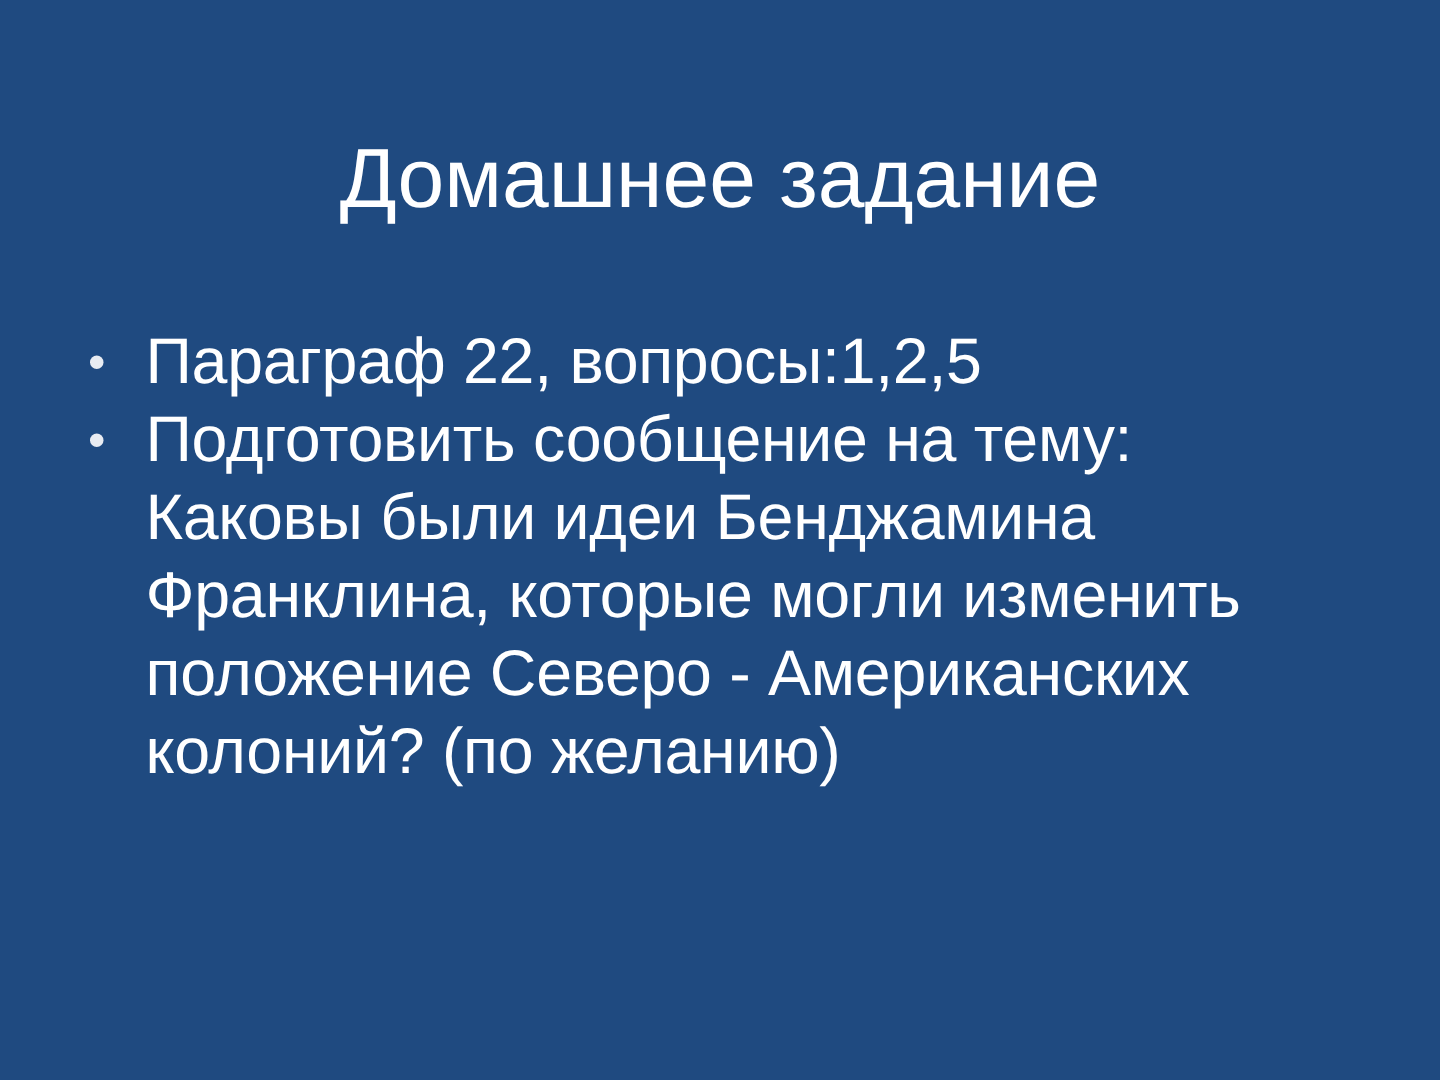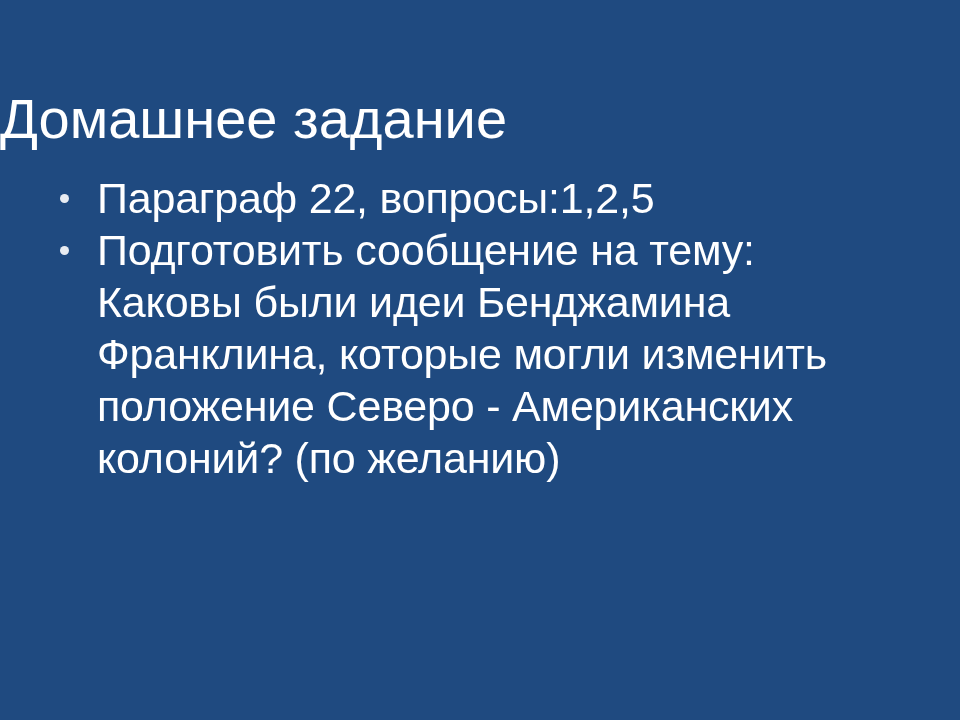--- a/index.html
+++ b/index.html
@@ -15,20 +15,21 @@
     background: #1f4a80;
     overflow: hidden;
     font-family: "Liberation Sans", "DejaVu Sans", sans-serif;
     -webkit-font-smoothing: antialiased;
   }
   .slide-title {
     position: absolute;
     left: 0;
     top: 52px;
     width: 960px;
+    text-align: center;
     color: #ffffff;
     font-size: 56px;
     font-weight: 400;
     line-height: 1.05;
     letter-spacing: 0px;
     white-space: nowrap;
   }
   .body-block {
     position: absolute;
     left: 48px;
@@ -38,20 +39,21 @@
   .bullet-item {
     position: relative;
     display: block;
     padding-left: 49px;
     color: #ffffff;
     font-size: 43px;
     font-weight: 400;
     line-height: 52px;
     letter-spacing: -0.2px;
     text-align: left;
+    margin-top: 43px;
   }
   .bullet-item + .bullet-item {
     margin-top: 0;
   }
   .bullet-item .dot {
     position: absolute;
     left: 12px;
     top: 22px;
     width: 9px;
     height: 9px;

